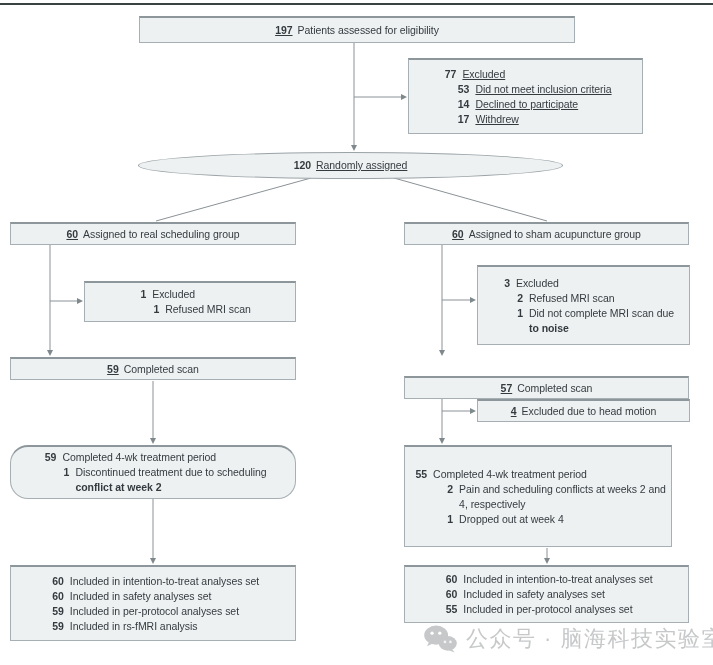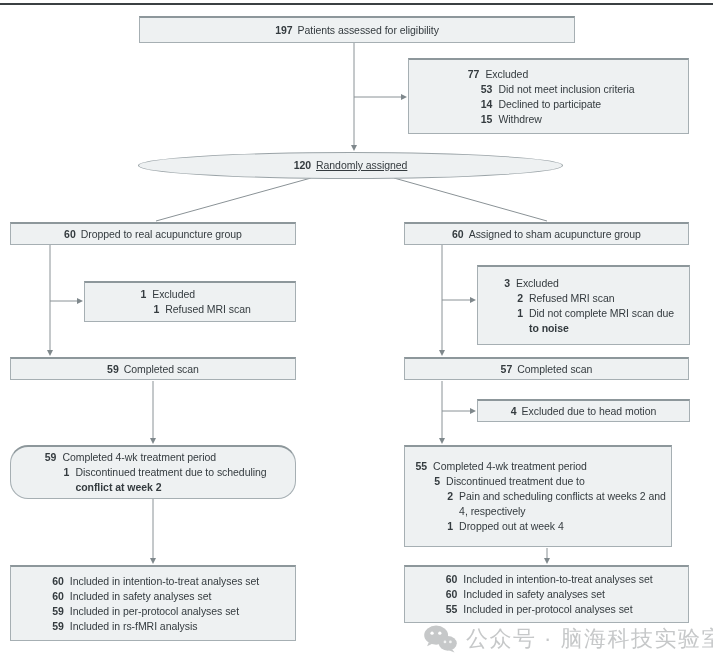--- a/index.html
+++ b/index.html
@@ -12,21 +12,21 @@
   .box {
     position:absolute; background:#eef1f2;
     border:1px solid #a6afb3; border-top:2px solid #8d979b;
     display:flex; align-items:center;
   }
   .box.center { justify-content:center; }
   .box.blk-box { justify-content:center; }
   .blk { display:inline-block; text-align:left; }
   .ln { white-space:nowrap; line-height:15px; }
   .ln .num { display:inline-block; min-width:17px; text-align:right; margin-right:6px; font-weight:700; }
-  .center .num { min-width:0; margin-right:5px; font-weight:700; }
+  .center .num { min-width:0; margin-right:5px; font-weight:700;text-decoration:underline; }
   .lv1 { padding-left:13px; }
   .lv2 { padding-left:26px; }
   .c1  { padding-left:36px;font-weight:bold; }
   .c2  { padding-left:49px; }
   #ellipse-randomized {
     position:absolute; left:138px; top:152px; width:425px; height:27px;
     background:#eef1f2; border:1px solid #9aa3a7; border-radius:50%;
     display:flex; align-items:center; justify-content:center;text-decoration:underline;
   }
   #arrows { position:absolute; left:0; top:0; width:713px; height:665px; }
@@ -66,38 +66,38 @@
       <line x1="442" y1="411" x2="471" y2="411" marker-end="url(#ah)"></line>
       <line x1="547" y1="548" x2="547" y2="559" marker-end="url(#ah)"></line>
     </g>
   </svg>
 
   <div class="box center" style="left:139px; top:16px; width:436px; height:27px;">
     <span class="num">197</span>
     <span class="txt">Patients assessed for eligibility</span>
   </div>
 
-  <div class="box blk-box" style="left:408px; top:58px; width:281px; height:76px;">
+  <div class="box blk-box" style="left:408px; top:58px; width:235px; height:76px;text-decoration:underline;">
     <div class="blk">
       <div class="ln lv0"><span class="num">77</span><span class="txt">Excluded</span></div>
       <div class="ln lv1"><span class="num">53</span><span class="txt">Did not meet inclusion criteria</span></div>
       <div class="ln lv1"><span class="num">14</span><span class="txt">Declined to participate</span></div>
-      <div class="ln lv1"><span class="num">15</span><span class="txt">Withdrew</span></div>
+      <div class="ln lv1"><span class="num">17</span><span class="txt">Withdrew</span></div>
     </div>
   </div>
 
   <div id="ellipse-randomized">
     <span class="ln">
       <span class="num" style="min-width:0; margin-right:5px;">120</span><span class="txt">Randomly assigned</span>
     </span>
   </div>
 
   <div class="box center" style="left:10px; top:222px; width:286px; height:23px;">
     <span class="num">60</span>
-    <span class="txt">Dropped to real acupuncture group</span>
+    <span class="txt">Assigned to real scheduling group</span>
   </div>
   <div class="box center" style="left:404px; top:222px; width:285px; height:23px;">
     <span class="num">60</span>
     <span class="txt">Assigned to sham acupuncture group</span>
   </div>
 
   <div class="box blk-box" style="left:84px; top:281px; width:212px; height:41px;">
     <div class="blk">
       <div class="ln lv0"><span class="num">1</span><span class="txt">Excluded</span></div>
       <div class="ln lv1"><span class="num">1</span><span class="txt">Refused MRI scan</span></div>
@@ -110,42 +110,41 @@
       <div class="ln lv1"><span class="num">2</span><span class="txt">Refused MRI scan</span></div>
       <div class="ln lv1"><span class="num">1</span><span class="txt">Did not complete MRI scan due</span></div>
       <div class="ln c1"><span class="txt">to noise</span></div>
     </div>
   </div>
 
   <div class="box center" style="left:10px; top:357px; width:286px; height:23px;">
     <span class="num">59</span>
     <span class="txt">Completed scan</span>
   </div>
-  <div class="box center" style="left:404px; top:357px; width:285px; height:23px;">
+  <div class="box center" style="left:404px; top:376px; width:285px; height:23px;">
     <span class="num">57</span>
     <span class="txt">Completed scan</span>
   </div>
 
   <div class="box center" style="left:477px; top:399px; width:213px; height:23px;">
     <span class="num">4</span>
     <span class="txt">Excluded due to head motion</span>
   </div>
 
   <div class="box blk-box" style="left:10px; top:445px; width:286px; height:54px;border-radius:18px;">
     <div class="blk">
       <div class="ln lv0"><span class="num">59</span><span class="txt">Completed 4-wk treatment period</span></div>
       <div class="ln lv1"><span class="num">1</span><span class="txt">Discontinued treatment due to scheduling</span></div>
       <div class="ln c1"><span class="txt">conflict at week 2</span></div>
     </div>
   </div>
 
   <div class="box blk-box" style="left:404px; top:445px; width:268px; height:102px;">
     <div class="blk">
       <div class="ln lv0"><span class="num">55</span><span class="txt">Completed 4-wk treatment period</span></div>
-      <div class="ln lv1"><span class="num">5</span><span class="txt">Discontinued treatment due to</span></div>
       <div class="ln lv2"><span class="num">2</span><span class="txt">Pain and scheduling conflicts at weeks 2 and</span></div>
       <div class="ln c2"><span class="txt">4, respectively</span></div>
       <div class="ln lv2"><span class="num">1</span><span class="txt">Dropped out at week 4</span></div>
     </div>
   </div>
 
   <div class="box blk-box" style="left:10px; top:565px; width:286px; height:76px;">
     <div class="blk">
       <div class="ln lv0"><span class="num">60</span><span class="txt">Included in intention-to-treat analyses set</span></div>
       <div class="ln lv0"><span class="num">60</span><span class="txt">Included in safety analyses set</span></div>

